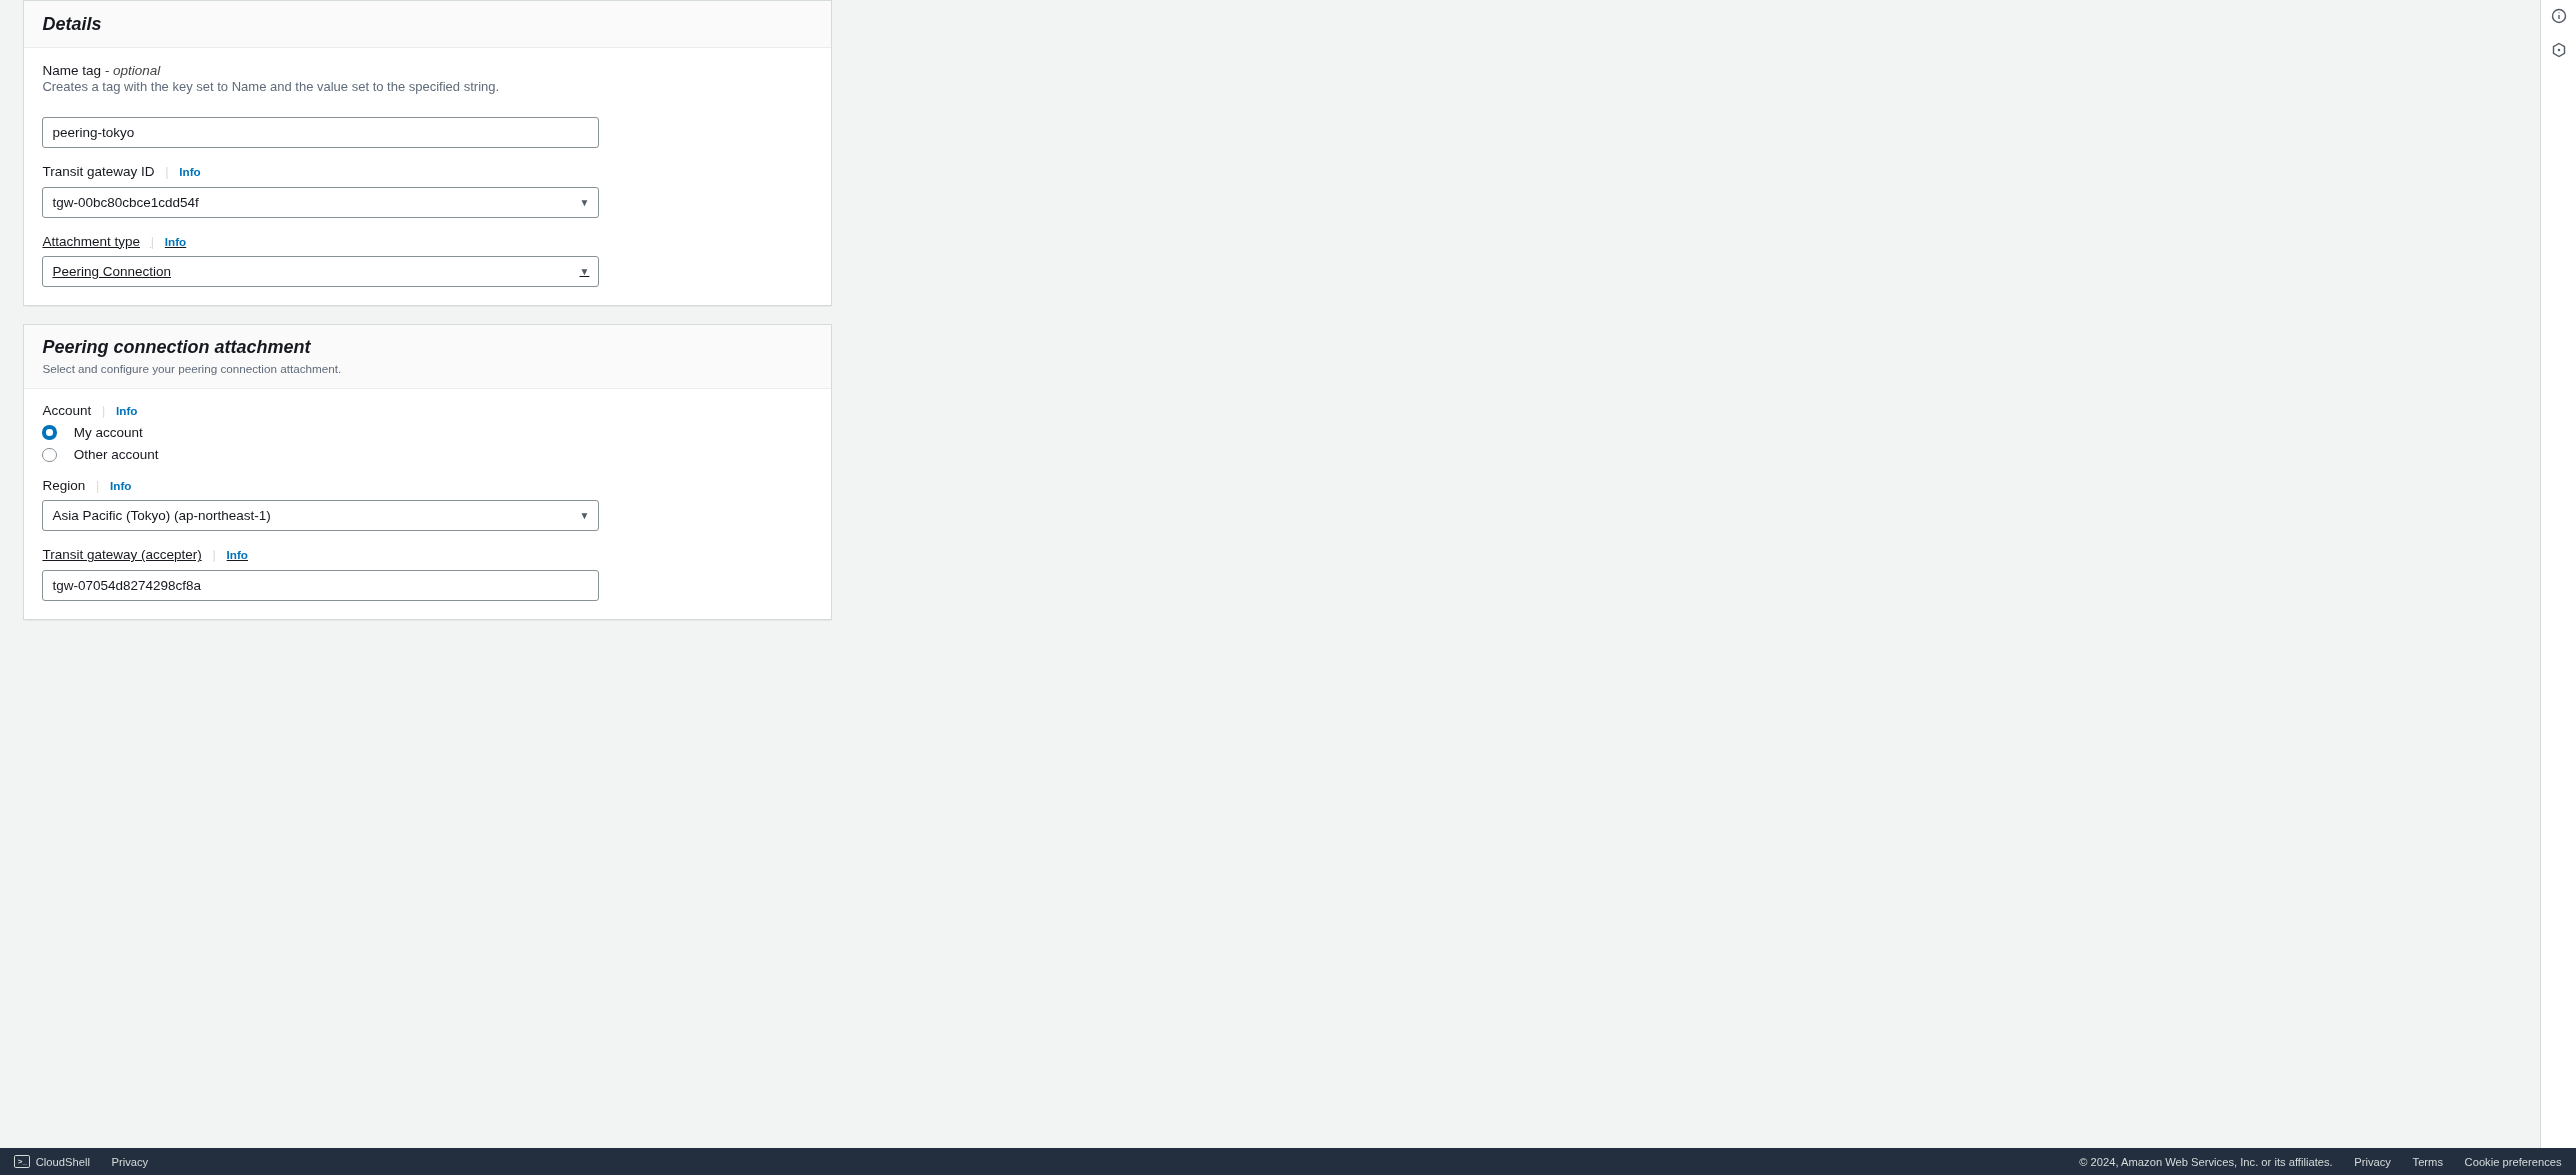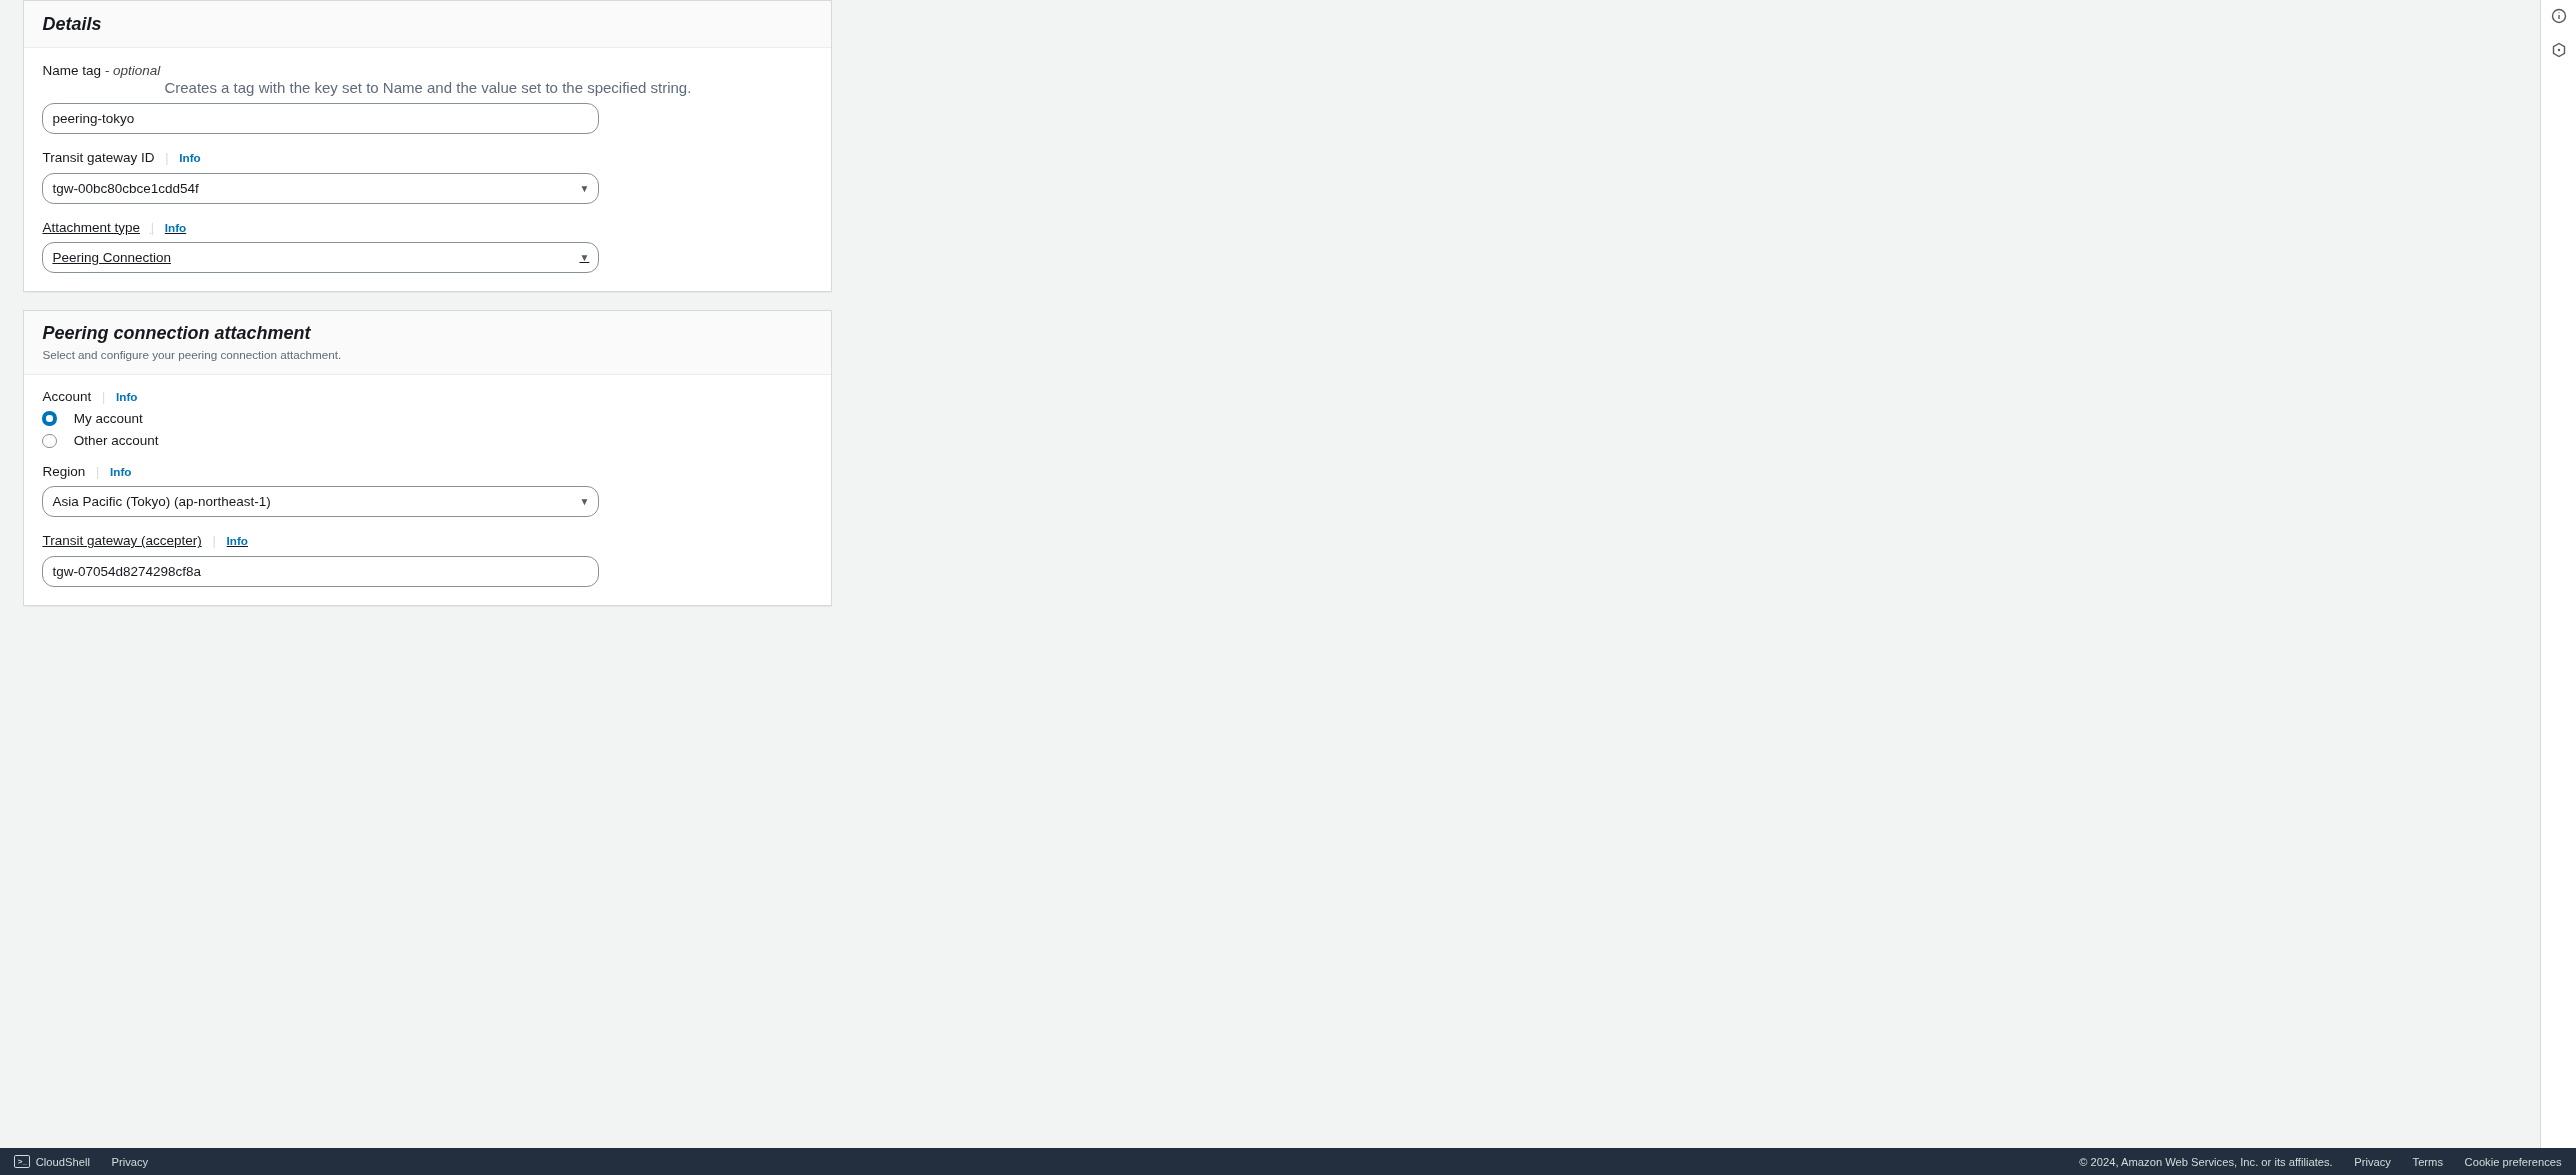--- a/index.html
+++ b/index.html
@@ -77,32 +77,31 @@
     padding: 0 1.8px 0 1.8px;
   }
   .info-link {
     color: #0073bb;
     font-size: 11.7px;
     font-weight: 600;
     cursor: pointer;
     text-decoration: none;
   }
   .field-hint {
-    font-size: 15px;
+    font-size: 13px;
     color: #5f6b7a;
-    margin-bottom: 7px;
-    text-align: center;
+    margin-bottom: 23px;
   }
   .text-input, .select {
     width: 557px;
     height: 31px;
     font-size: 13.5px;
     padding: 3.6px 9px;
     border: 0.9px solid #879196;
-    border-radius: 12px;
+    border-radius: 3px;
     background: #fff;
     color: #16191f;
     font-family: inherit;
   }
   .select {
     display: flex;
     align-items: center;
     justify-content: space-between;
     cursor: pointer;
     user-select: none;

